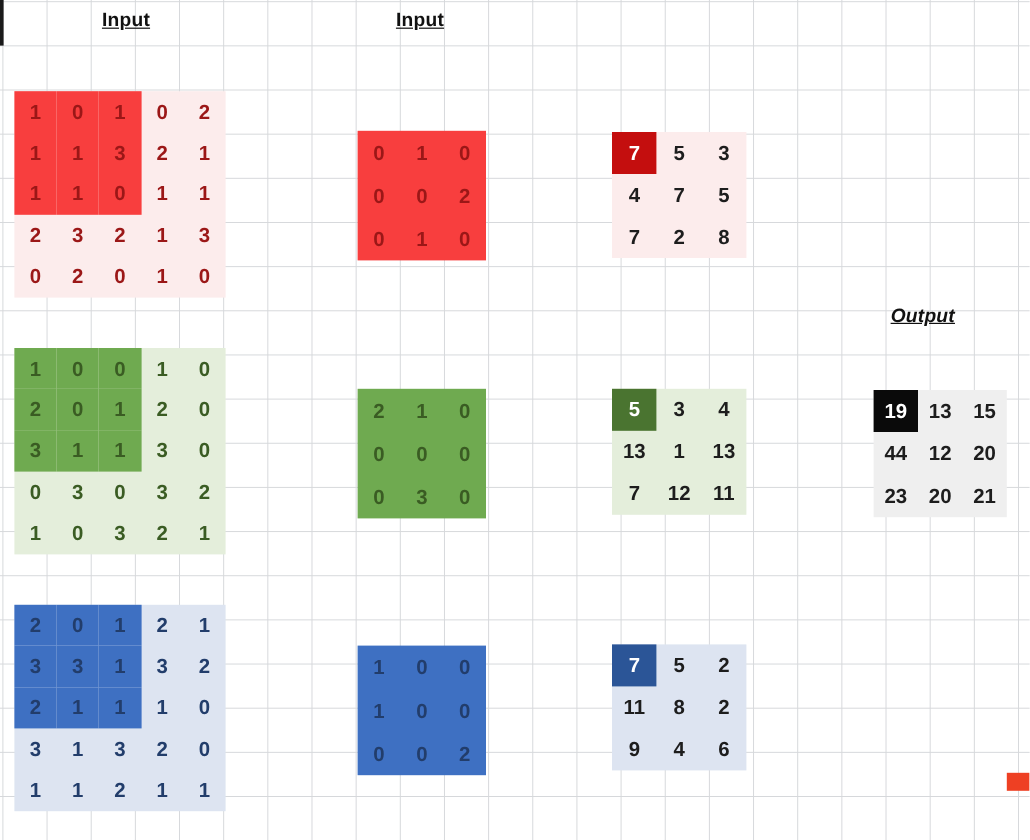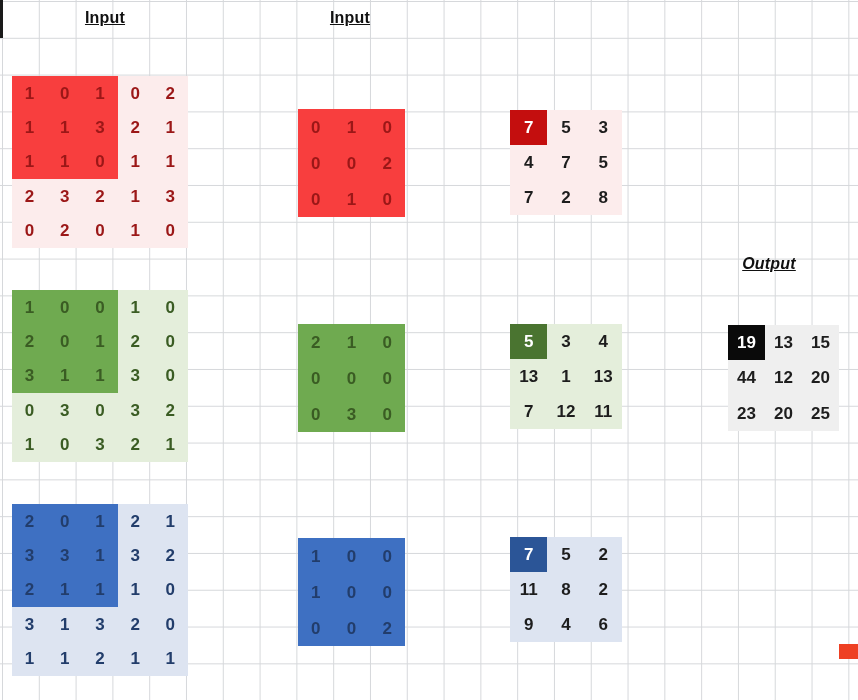--- a/index.html
+++ b/index.html
@@ -286,18 +286,18 @@
 
   <div class="matrix m-out" id="out-matrix" style="--bg: #efefef; --num: #1d1d1d; --highlight: #0a0a0a;">
       <div class="cell hl">19</div>
       <div class="cell">13</div>
       <div class="cell">15</div>
       <div class="cell">44</div>
       <div class="cell">12</div>
       <div class="cell">20</div>
       <div class="cell">23</div>
       <div class="cell">20</div>
-      <div class="cell">25</div>
+      <div class="cell">21</div>
     </div>
 
   <div class="corner"></div>
 
 </div>
 
 </body></html>

